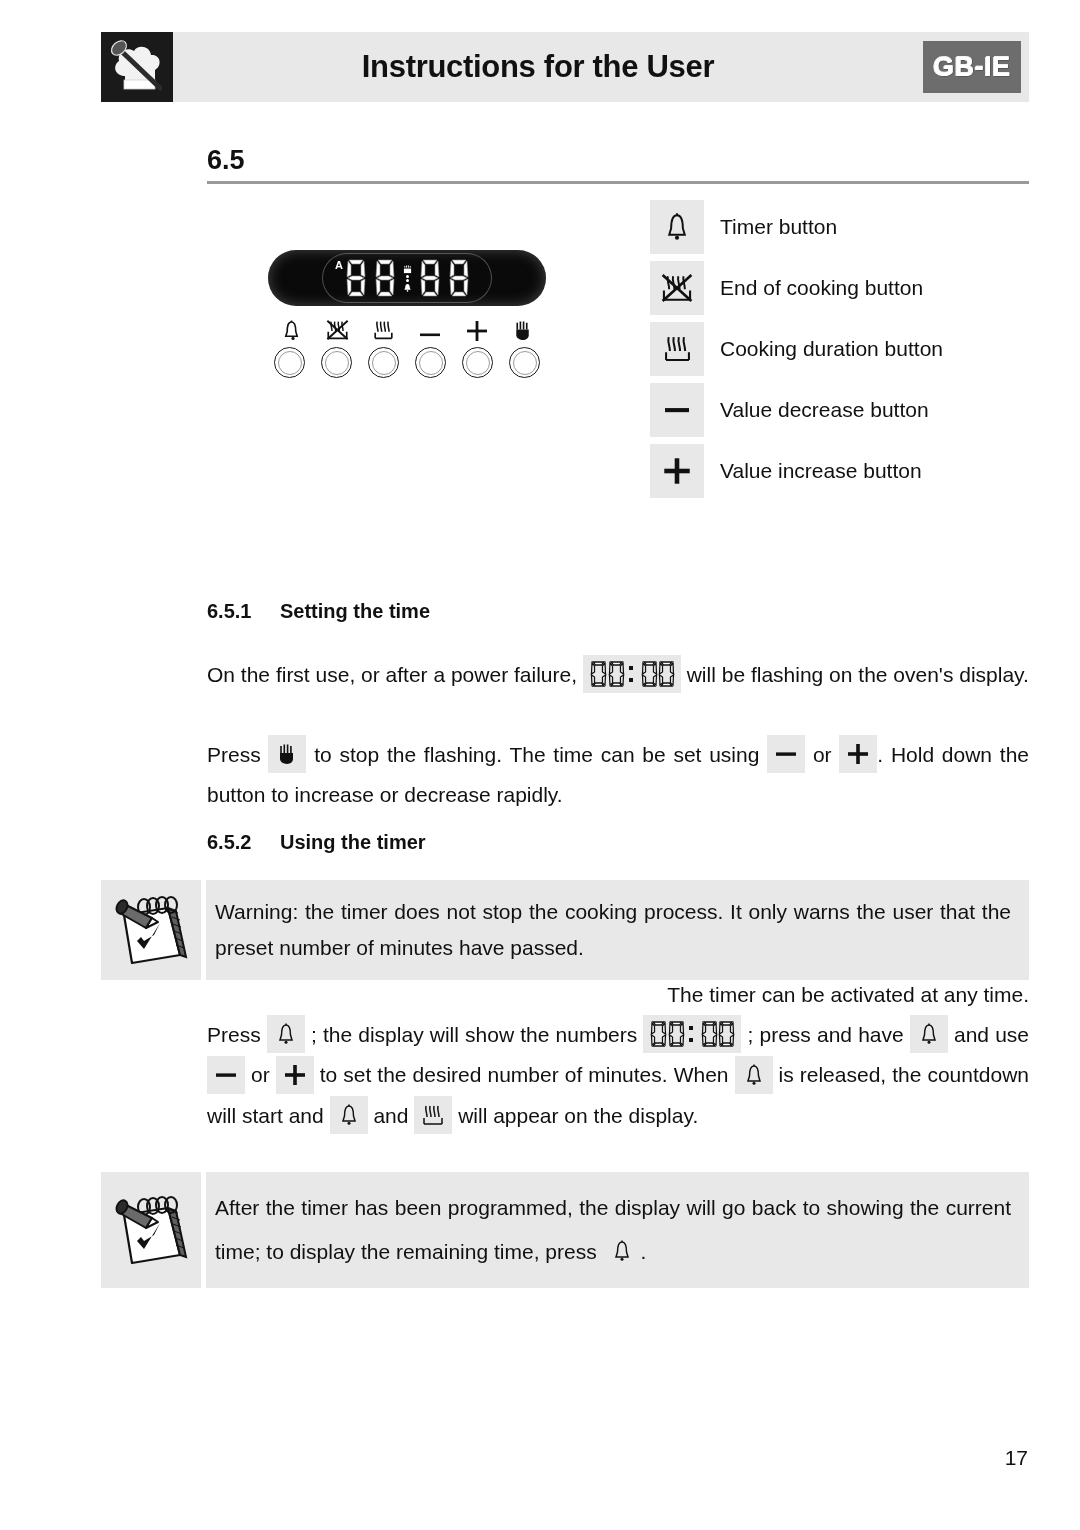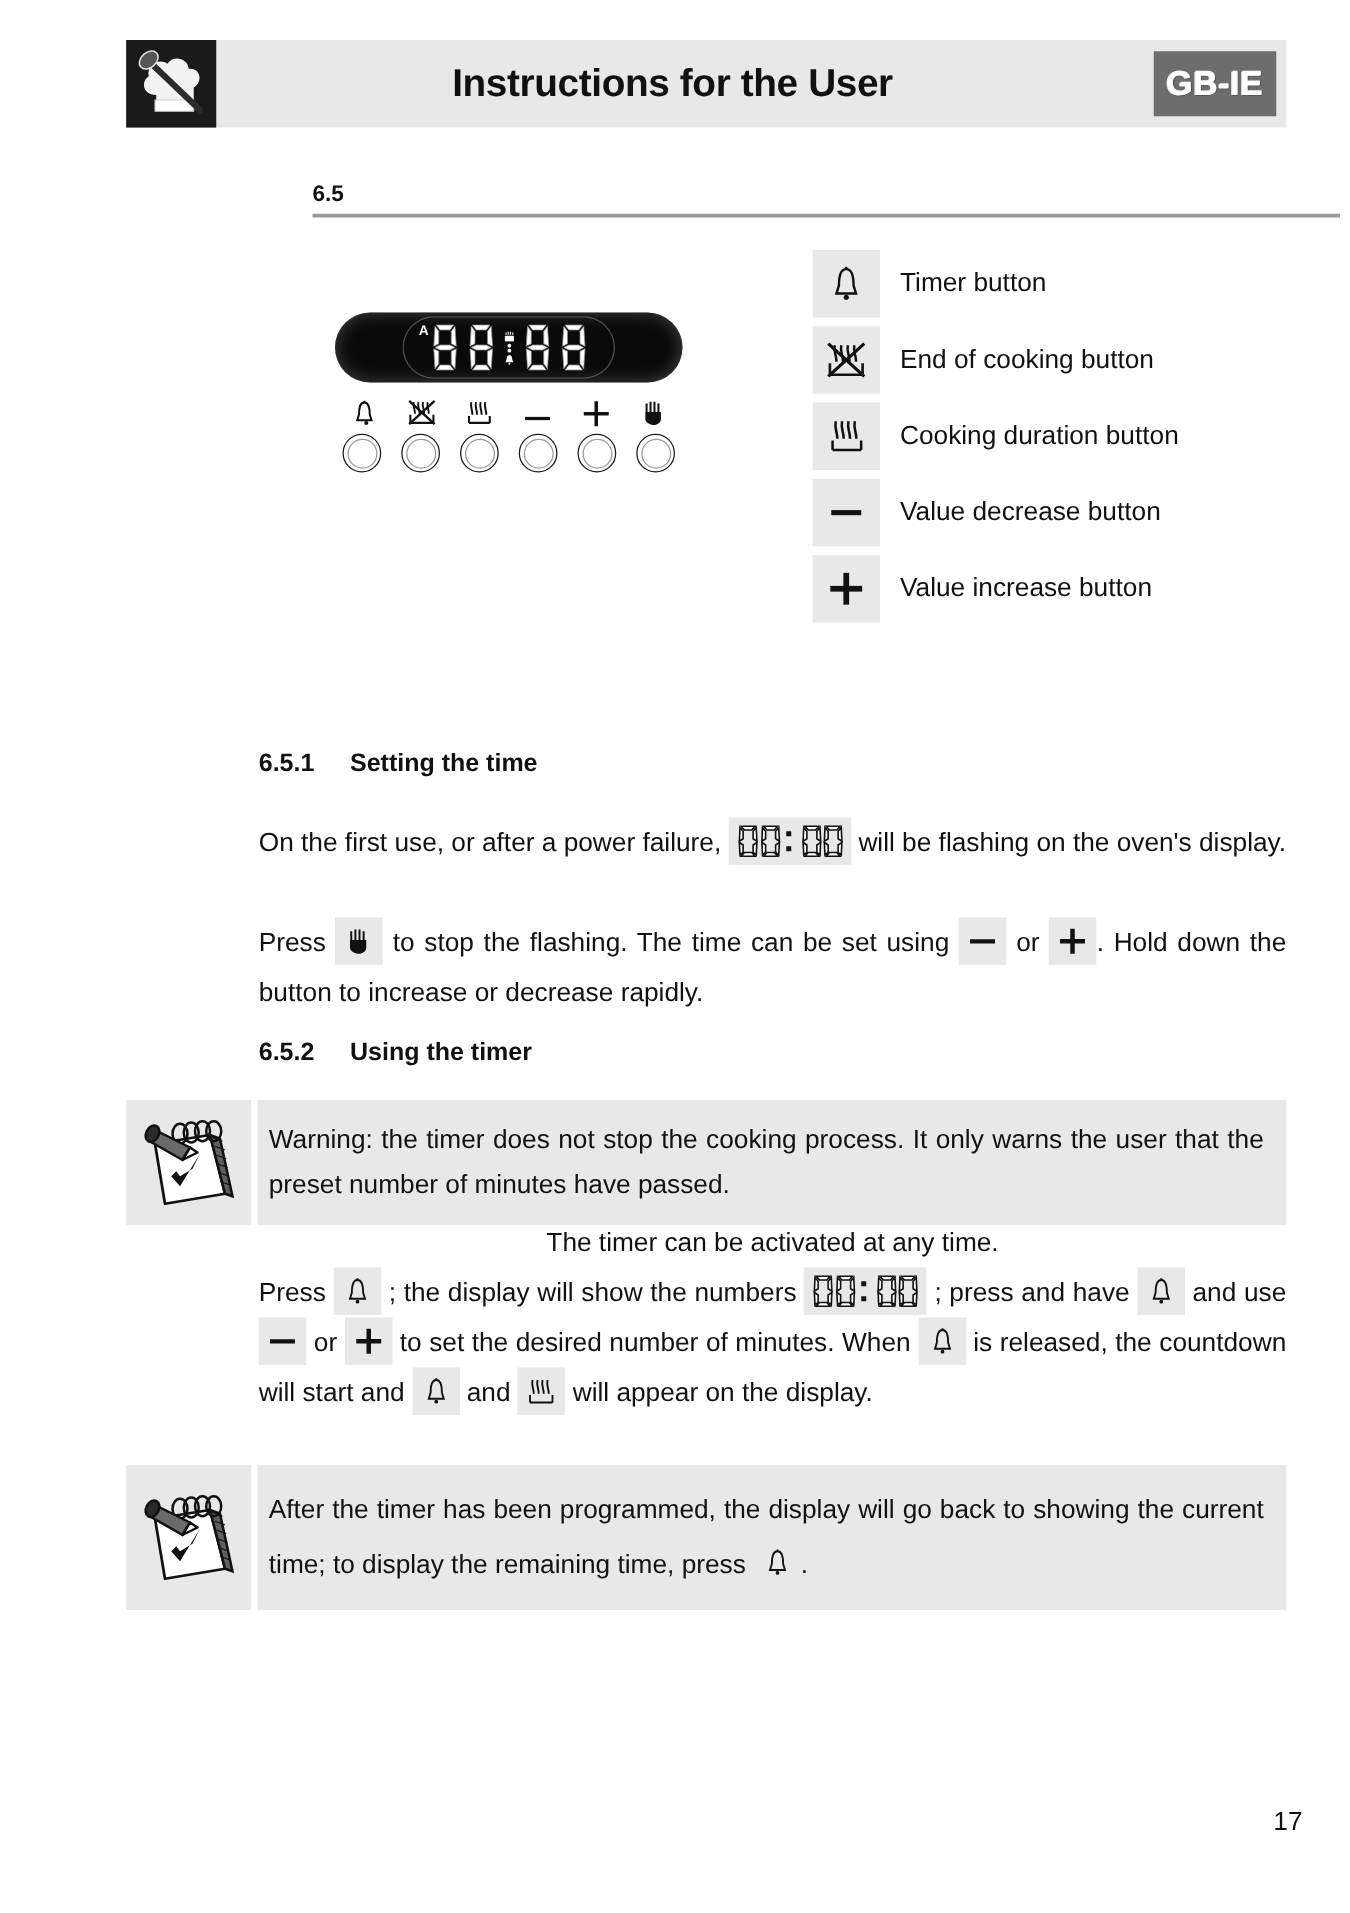--- a/index.html
+++ b/index.html
@@ -61,24 +61,23 @@
   }
 
   
   .sec-head {
     position: absolute;
     left: 207px;
     top: 145px;
     width: 822px;
     border-bottom: 3px solid #9a9a9a;
     padding-bottom: 5px;
-    font-size: 18px;
+    font-size: 27px;
     font-weight: bold;
     display: flex;
-    margin-left: 43px;
   }
   .sec-num { width: 73px; flex: 0 0 auto; }
   .sec-title-reg { font-weight: normal; }
 
   
   .prog-panel {
     position: absolute;
     left: 268px;
     top: 250px;
     width: 290px;
@@ -191,21 +190,21 @@
 
   .para {
     position: absolute;
     left: 207px;
     width: 822px;
     font-size: 21px;
     line-height: 40px;
     text-align: justify;
     color: #111;
   }
-  .para.nojust { text-align: center; }
+  .para.nojust { text-align: right; }
 
   
   .ichip {
     display: inline-flex;
     align-items: center;
     justify-content: center;
     background: #e8e8e8;
     vertical-align: middle;
     position: relative;
     top: -2px;
@@ -237,21 +236,21 @@
     font-size: 21px;
     line-height: 36px;
     text-align: justify;
     color: #111;
     box-sizing: border-box;
   }
 
   
   .page-num {
     position: absolute;
-    right: 38px;
+    right: 52px;
     top: 1446px;
     font-size: 21px;
     color: #111;
   }
 
   svg { display: block; }
 </style>
 </head>
 <body>
 

